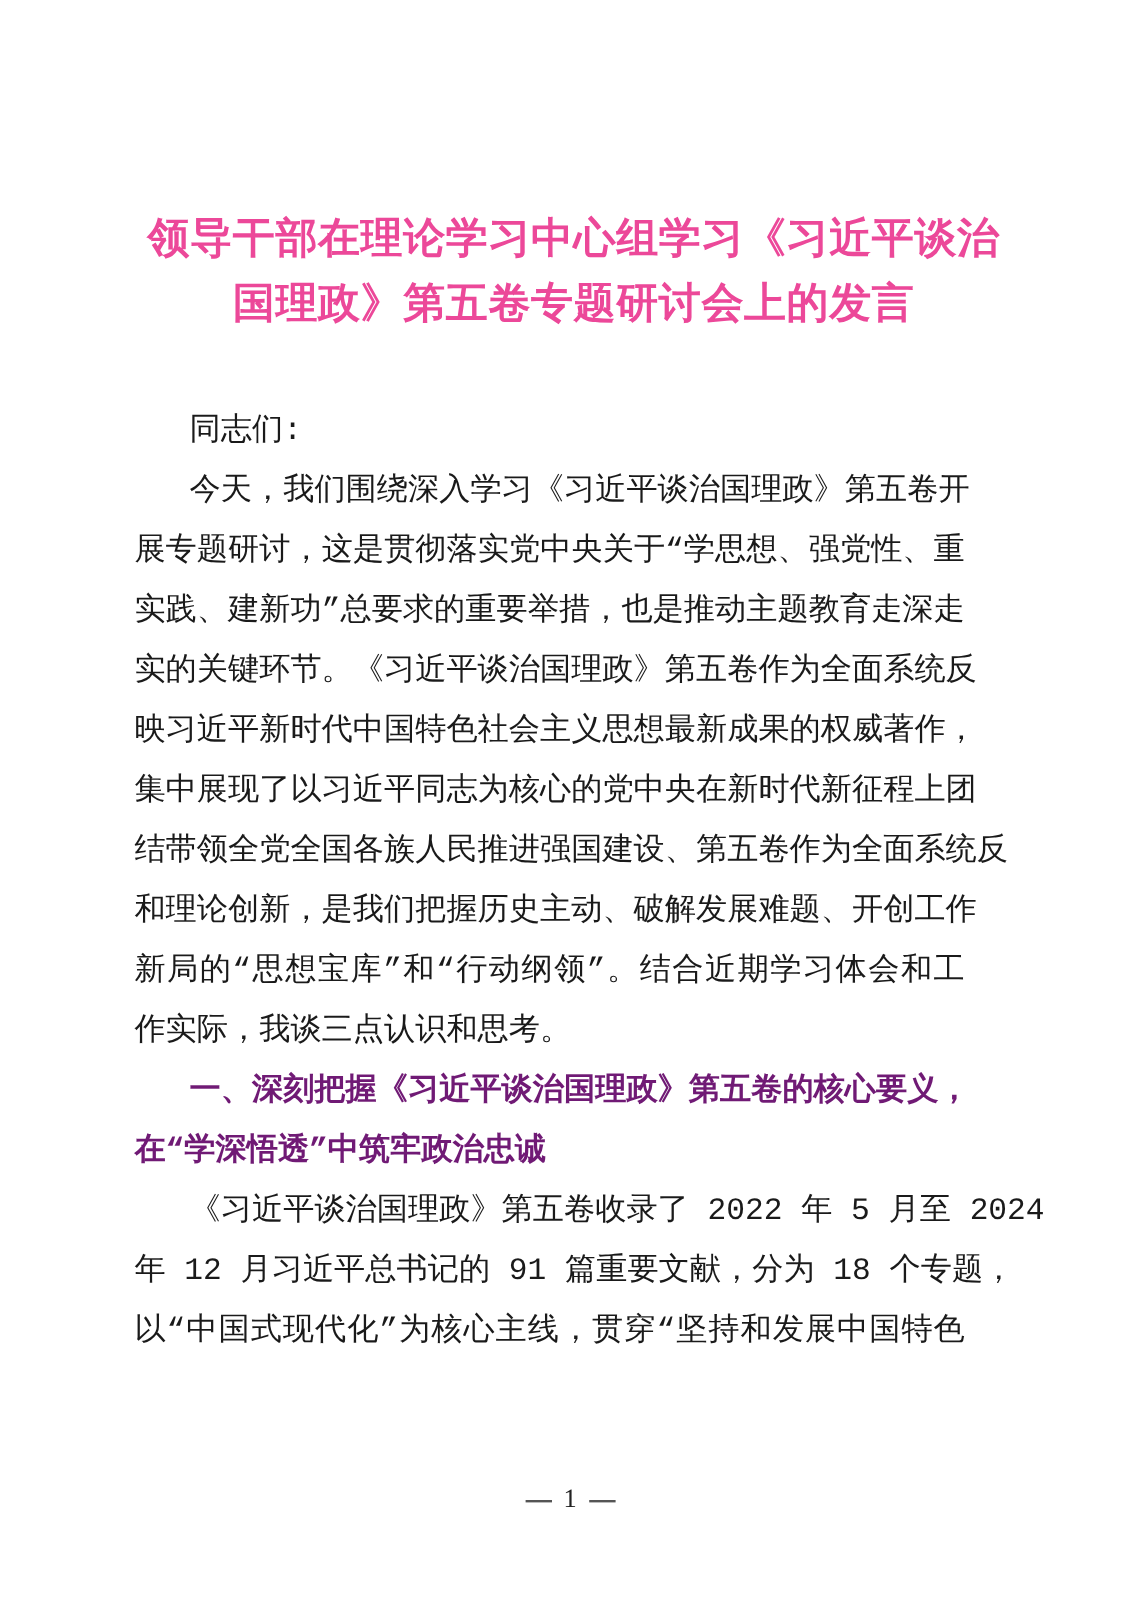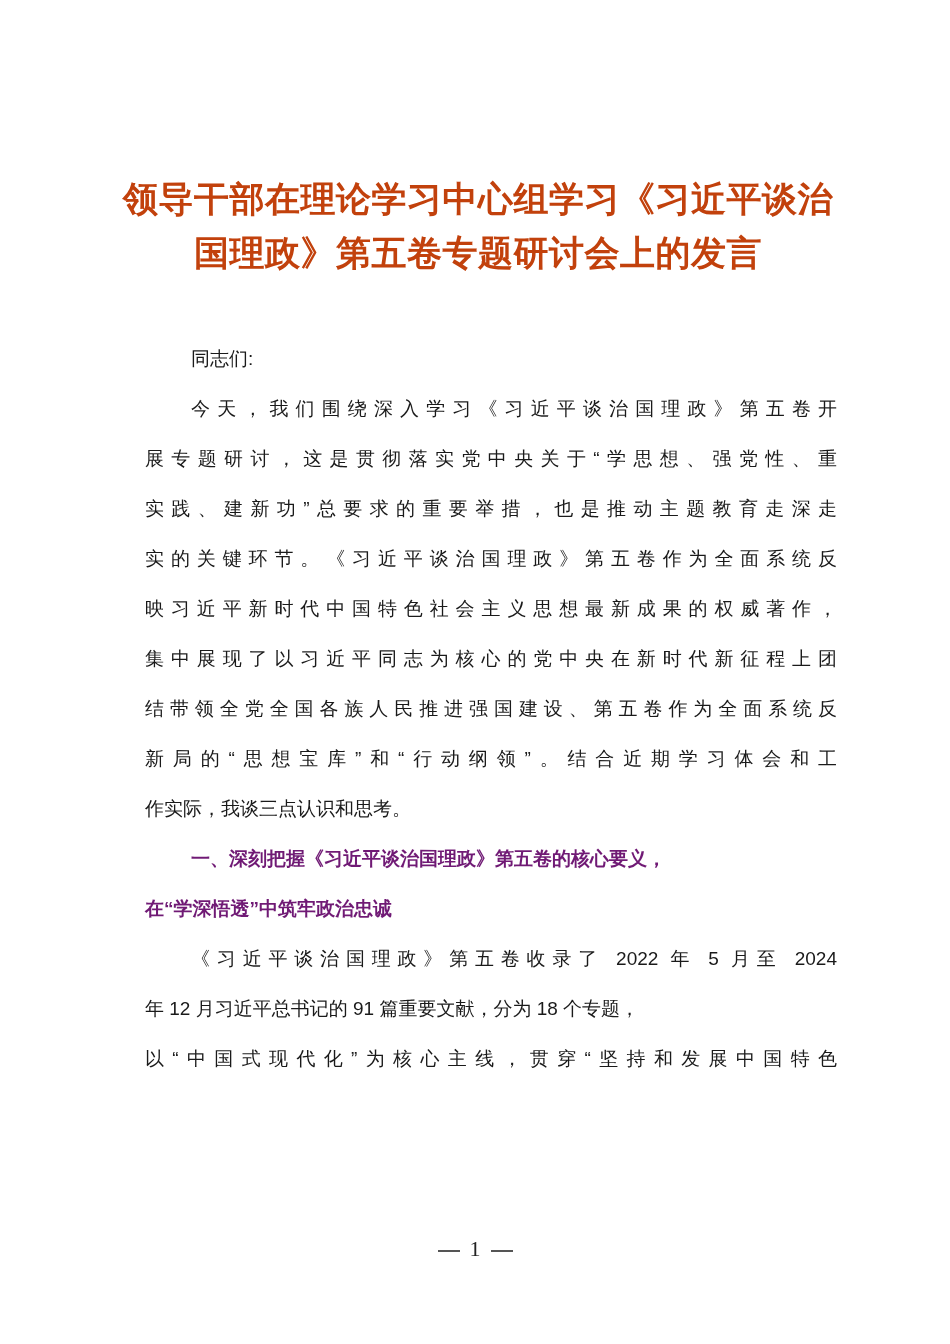--- a/index.html
+++ b/index.html
@@ -26,30 +26,30 @@
       position: absolute;
       left: 120px;
       top: 172px;
       width: 716px;
       text-align: center;
       font-family: "DejaVu Serif", "Liberation Serif", serif;
       font-weight: bold;
       font-size: 35px;
       line-height: 54px;
       letter-spacing: 0.5px;
-      color: #c2410c;
+      color: #ec4899;
     }
     .title .line { display: block; white-space: nowrap; }
     .body {
       position: absolute;
-      left: 145px;
+      left: 112px;
       top: 334px;
       width: 692px;
-      font-family: Liberation Sans, sans-serif;
-      font-size: 19px;
+      font-family: Liberation Mono, monospace;
+      font-size: 26px;
       color: #1a1a1a;
     }
     .line {
       display: block;
       white-space: nowrap;
       height: 50px;
       line-height: 50px;
     }
     .indent { padding-left: 46px; }
     .justify {
@@ -95,20 +95,21 @@
     <span class="line indent">同志们:</span>
 
     <div>
       <span class="line indent justify">今天，我们围绕深入学习《习近平谈治国理政》第五卷开</span>
       <span class="line justify">展专题研讨，这是贯彻落实党中央关于“学思想、强党性、重</span>
       <span class="line justify">实践、建新功”总要求的重要举措，也是推动主题教育走深走</span>
       <span class="line justify">实的关键环节。《习近平谈治国理政》第五卷作为全面系统反</span>
       <span class="line justify">映习近平新时代中国特色社会主义思想最新成果的权威著作，</span>
       <span class="line justify">集中展现了以习近平同志为核心的党中央在新时代新征程上团</span>
       <span class="line justify">结带领全党全国各族人民推进强国建设、第五卷作为全面系统反</span>
+      <span class="line justify">和理论创新，是我们把握历史主动、破解发展难题、开创工作</span>
       <span class="line justify">新局的“思想宝库”和“行动纲领”。结合近期学习体会和工</span>
       <span class="line">作实际，我谈三点认识和思考。</span>
     </div>
 
     <div class="heading-block">
       <span class="line indent heading">一、深刻把握《习近平谈治国理政》第五卷的核心要义，</span>
       <span class="line heading">在“学深悟透”中筑牢政治忠诚</span>
     </div>
 
     <div class="after-heading">

